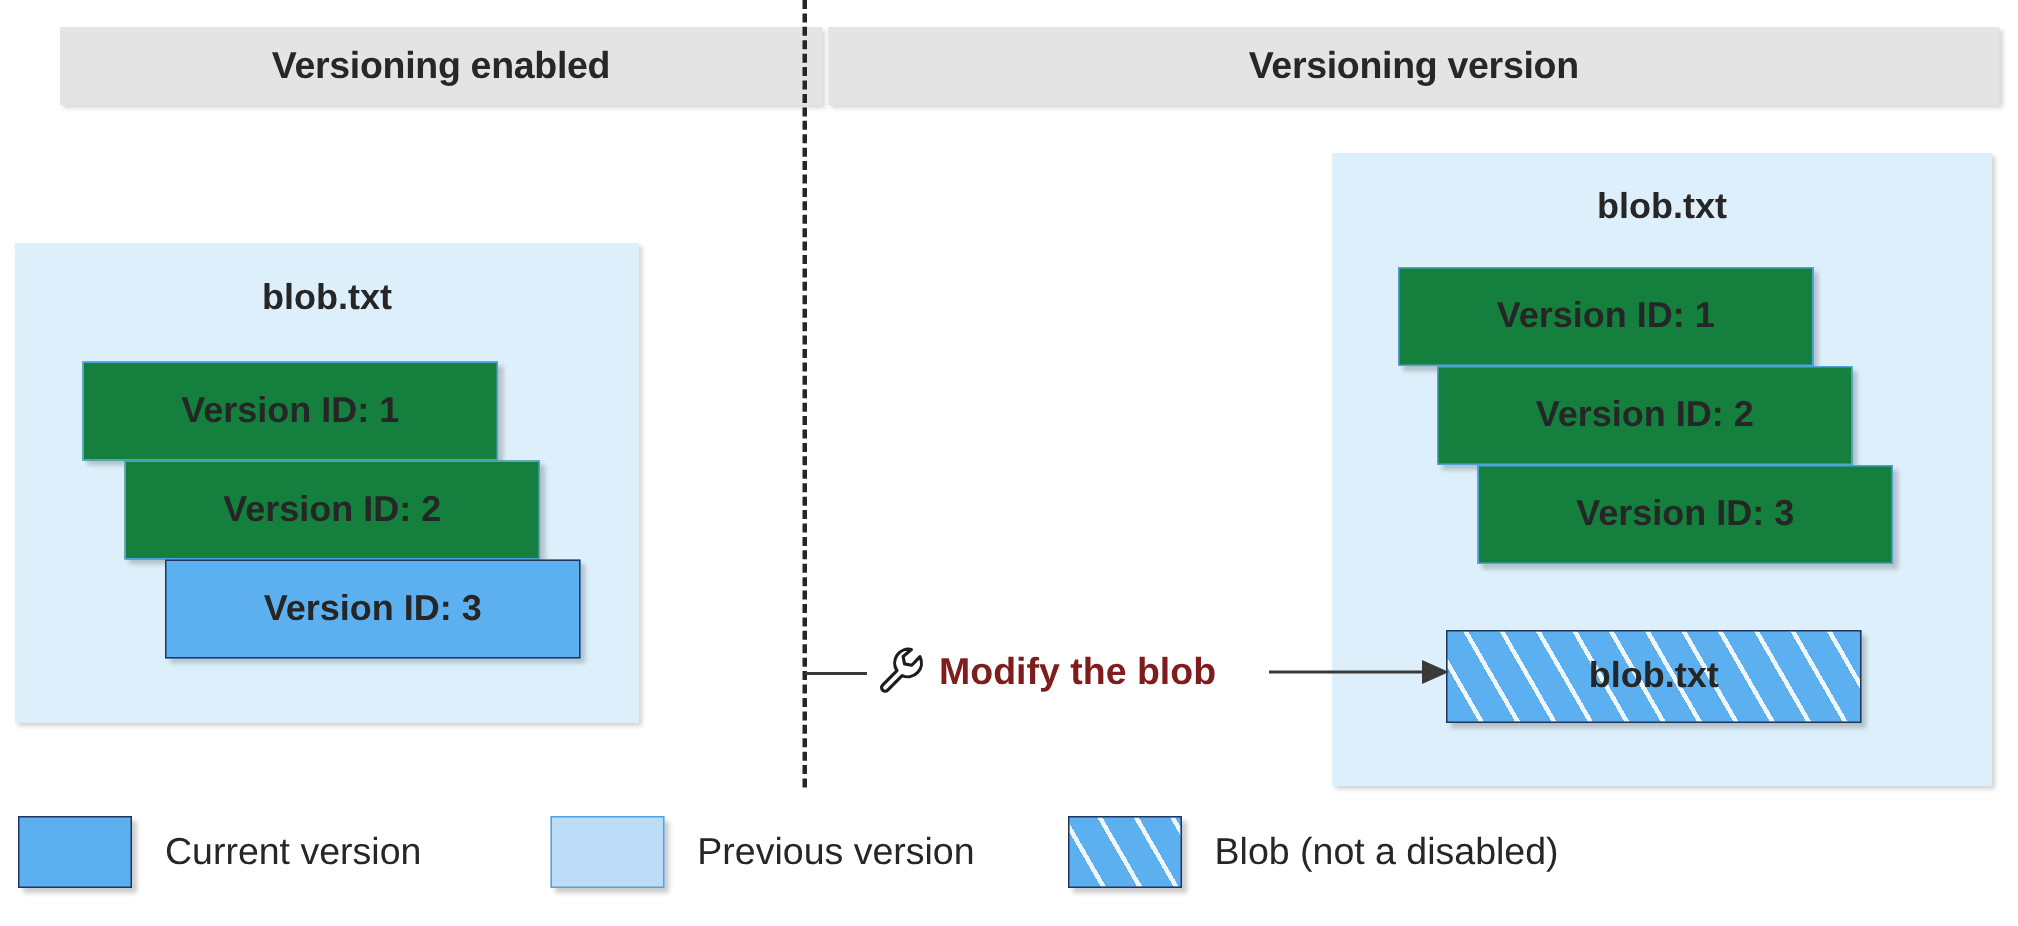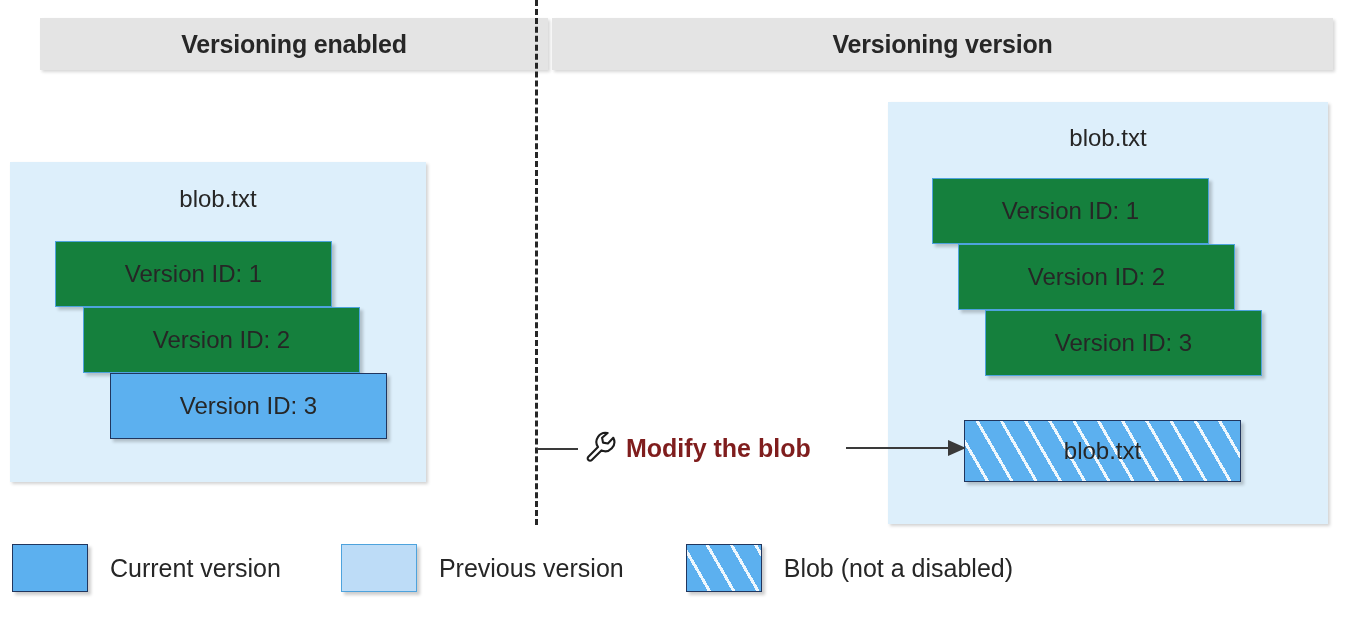--- a/index.html
+++ b/index.html
@@ -48,20 +48,21 @@
     width: 0px;
     height: 525px;
     border-left: 3px dashed #262626;
   }
 
   
   .blob-panel {
     position: absolute;
     background: #ddeffb;
     box-shadow: 2px 2px 3px rgba(0,0,0,0.18);
+    font-weight: bold;
   }
   #panel-left  { left: 10px;  top: 162px; width: 416px; height: 320px; }
   #panel-right { left: 888px; top: 102px; width: 440px; height: 422px; }
 
   .panel-title {
     position: absolute;
     width: 100%;
     text-align: center;
     font-size: 24px;
     color: #262626;
@@ -194,21 +195,21 @@
         #eef7fd 18px,
         #eef7fd 21px);
   }
   .legend-label {
     font-size: 25px;
     color: #262626;
     white-space: nowrap;
     margin-left: 22px;
   }
   #legend-item-current  { margin-right: 28px; }
-  #legend-item-previous { margin-right: 30px; }
+  #legend-item-previous { margin-right: 30px; margin-left: 26px; }
 </style>
 </head>
 <body>
 
 <div class="stage">
 
   <div class="col-header" id="header-left">
     <span>Versioning enabled</span>
   </div>
 

